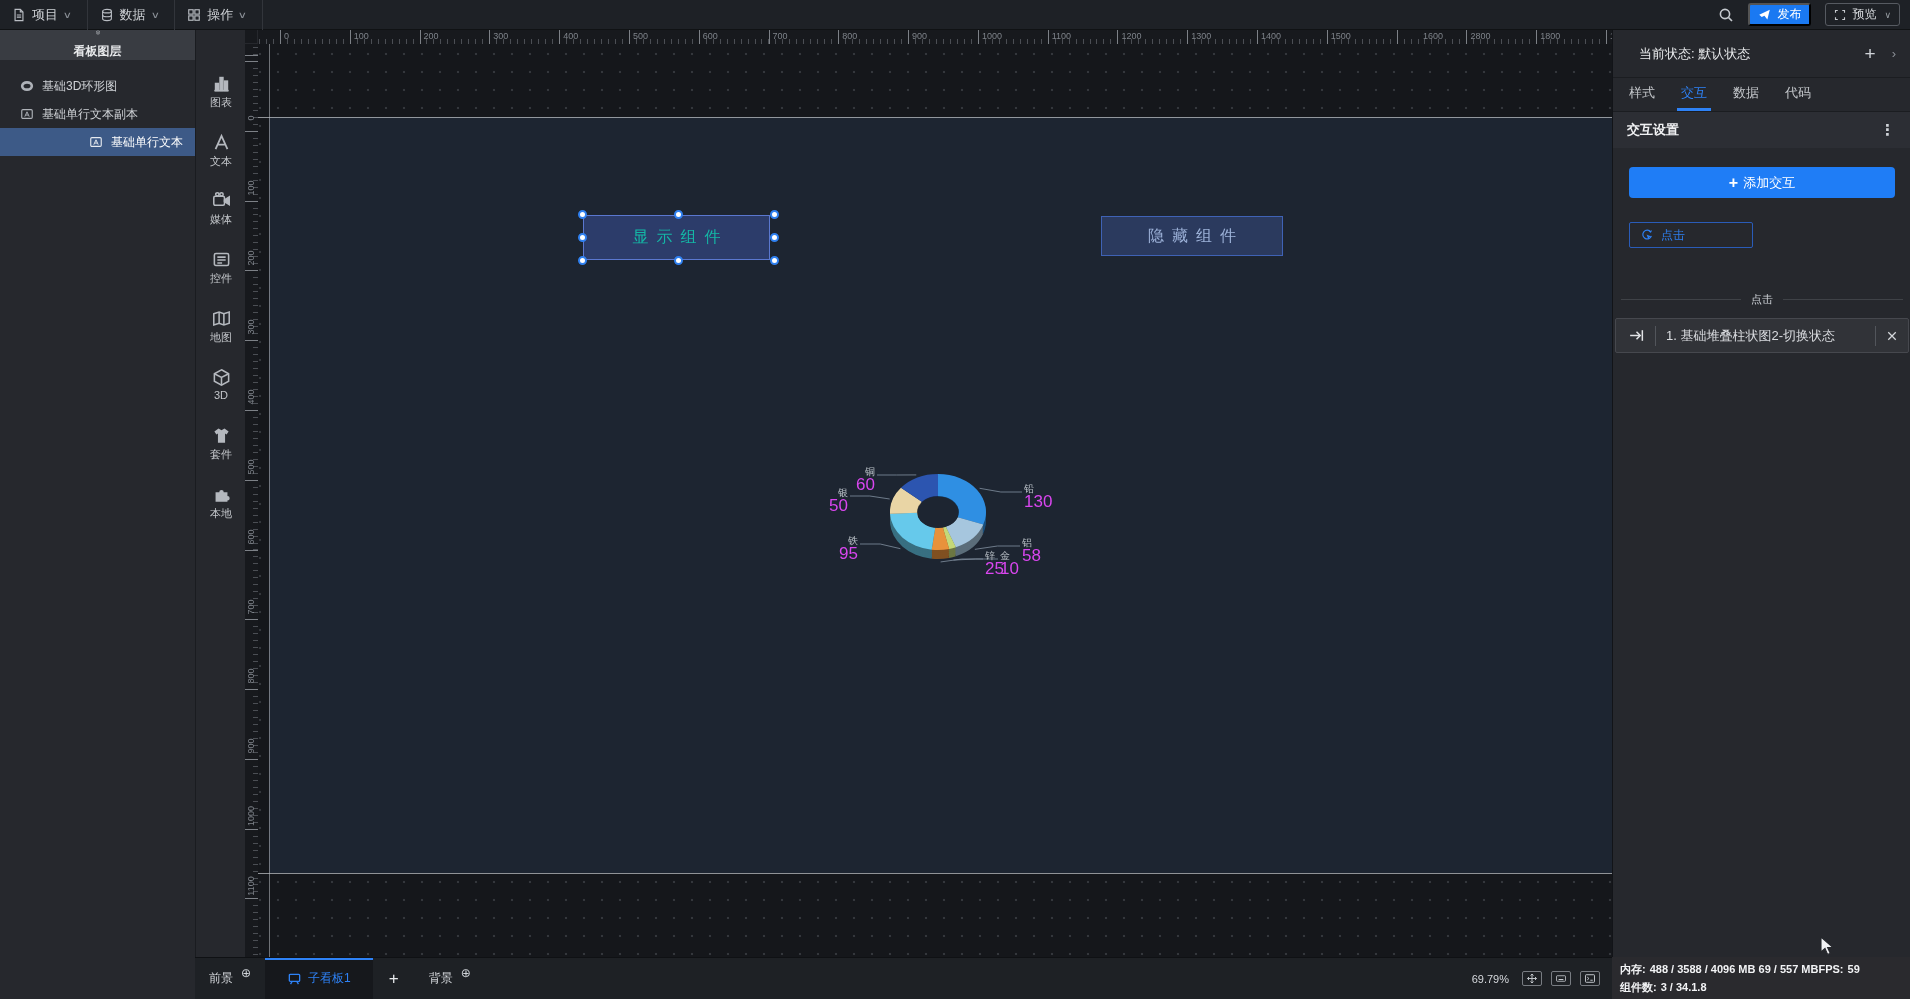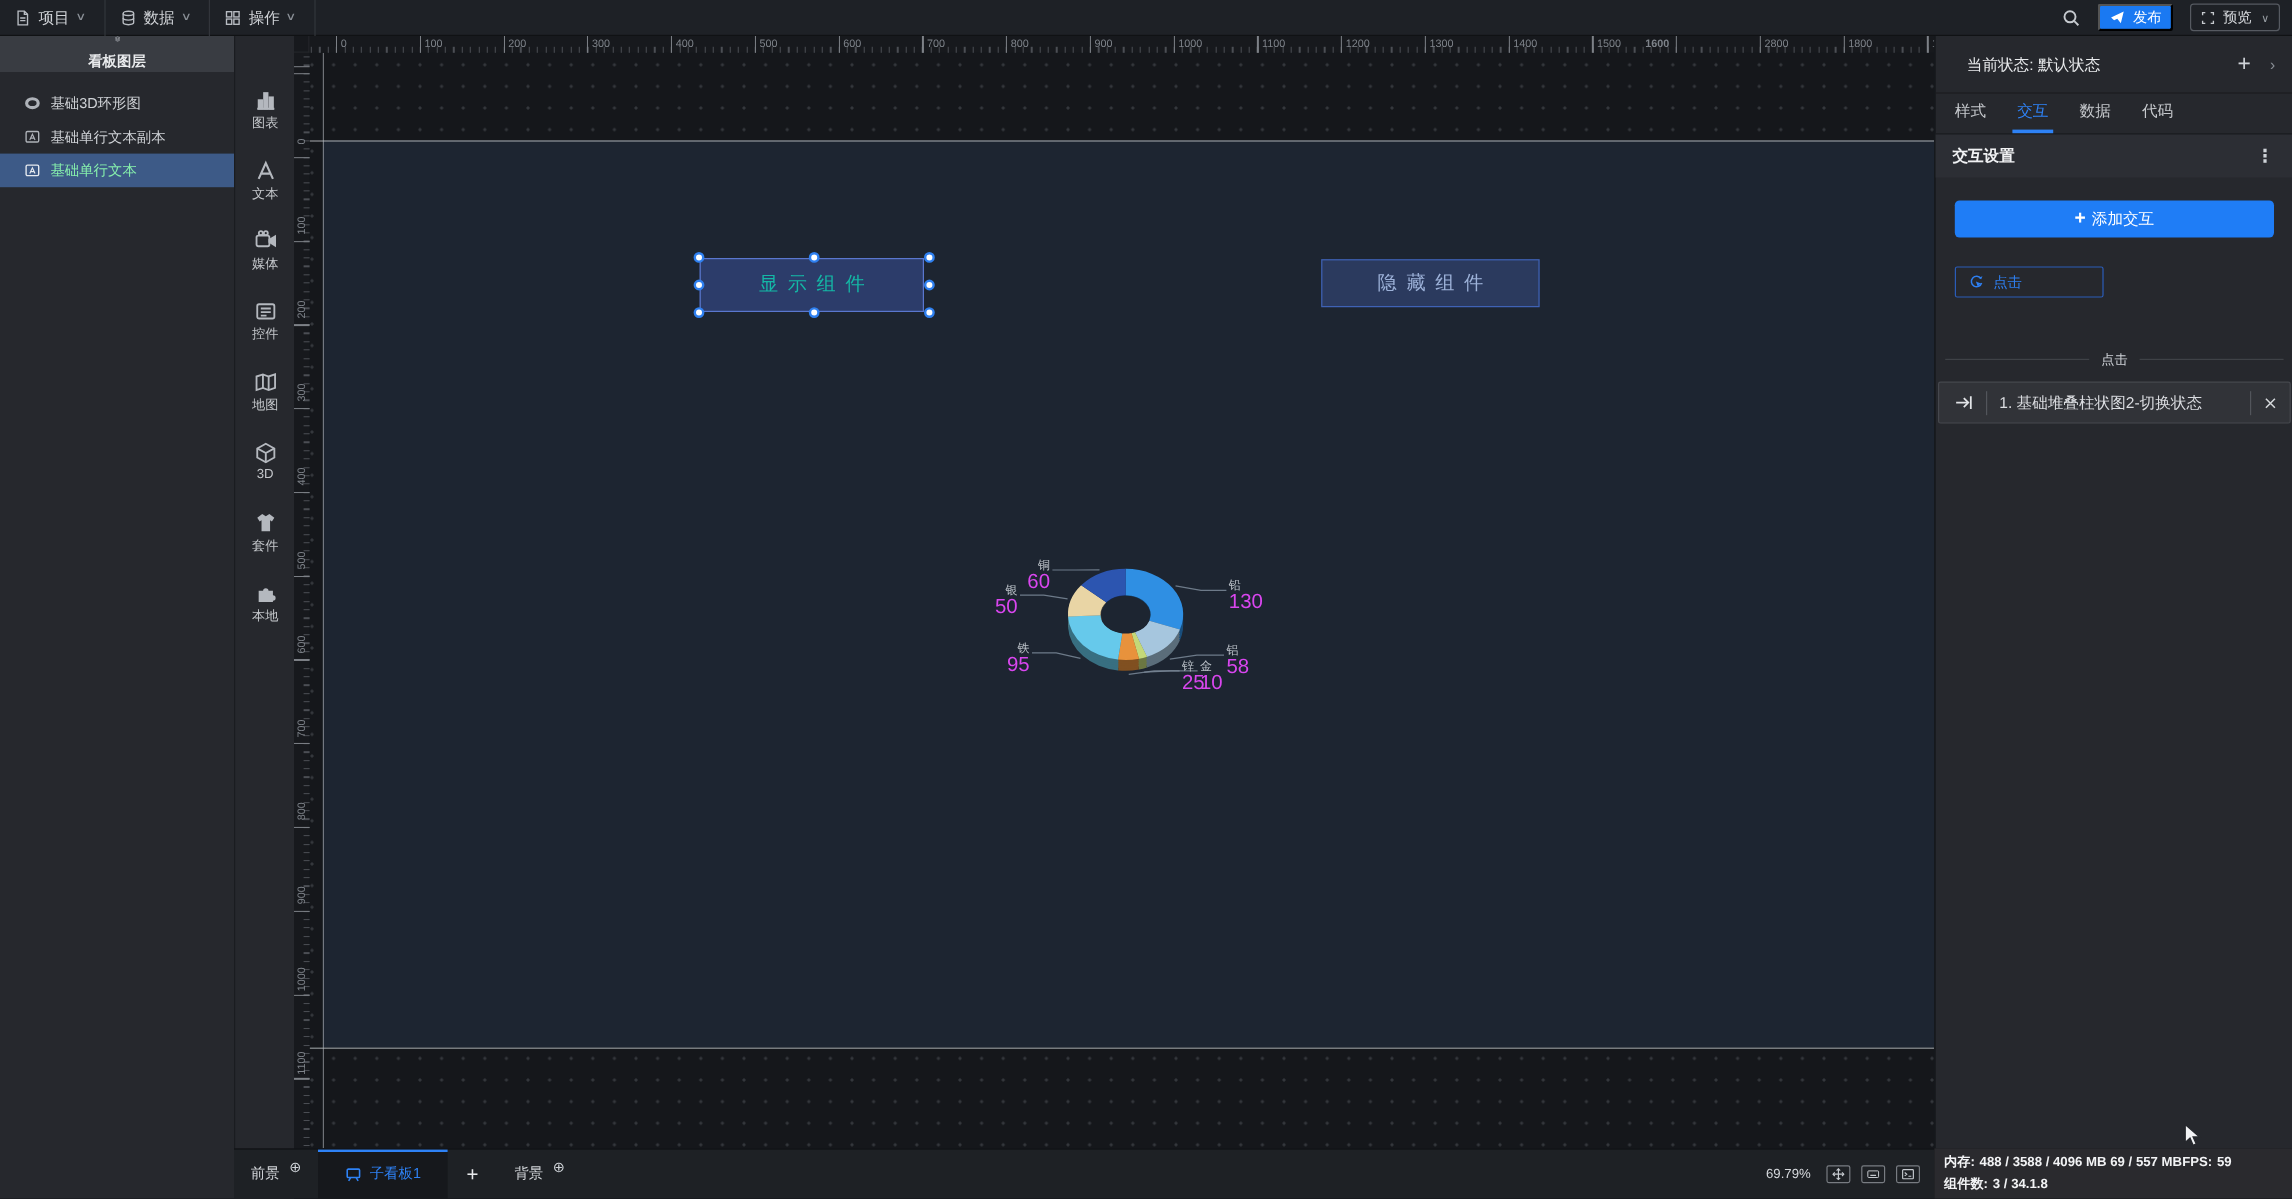--- a/index.html
+++ b/index.html
@@ -27,21 +27,21 @@
 
   
   #layers{left:0;top:30px;width:195px;height:969px;background:#26282d;z-index:20;}
   #layers-header{height:30px;background:#393c42;display:flex;align-items:center;gap:8px;
     padding:0 12px;color:#e8eaec;font-size:12px;font-weight:bold;flex-direction:column;}
   #layers-header svg{width:14px;height:14px;color:#c6cacf;}
   #layer-list{margin-top:12px;}
   .layer-row{height:28px;display:flex;align-items:center;gap:8px;padding:0 12px 0 20px;
     color:#cfd2d6;font-size:12px;cursor:pointer;}
   .layer-row svg{width:14px;height:14px;color:#aeb2b8;flex:0 0 auto;}
-  .layer-row.sel{background:#3d5a87;color:#86efac;}
+  .layer-row.sel{background:#3d5a87;color:#ffffff;justify-content:flex-end;}
   .layer-row.sel svg{color:#e6eaf0;}
 
   
   #toolbox{left:195px;top:30px;width:50px;height:969px;background:#26282d;border-left:1px solid #1a1c20;z-index:20;}
   .tool{position:absolute;left:0;width:50px;text-align:center;color:#c3c6ca;cursor:pointer;}
   .tool svg{width:19px;height:19px;color:#b4b8be;margin:0 auto;}
   .tool .tlabel{font-size:11px;margin-top:2px;display:block;}
 
   
   #canvas{left:245px;top:30px;width:1367px;height:927px;background:#15171b;overflow:hidden;z-index:5;}
@@ -294,21 +294,21 @@
           <span class="hlabel" style="left: 444.74px;">600</span>
           <span class="hlabel" style="left: 514.53px;">700</span>
           <span class="hlabel" style="left: 584.32px;">800</span>
           <span class="hlabel" style="left: 654.11px;">900</span>
           <span class="hlabel" style="left: 723.9px;">1000</span>
           <span class="hlabel" style="left: 793.69px;">1100</span>
           <span class="hlabel" style="left: 863.48px;">1200</span>
           <span class="hlabel" style="left: 933.27px;">1300</span>
           <span class="hlabel" style="left: 1003.06px;">1400</span>
           <span class="hlabel" style="left: 1072.85px;">1500</span>
-          <span class="hlabel" style="left: 1113px; font-weight: bold;">1600</span>
+          <span class="hlabel" style="left: 1165px;">1600</span>
           <span class="hlabel" style="left: 1212.43px;">2800</span>
           <span class="hlabel" style="left: 1282.22px;">1800</span>
           <span class="hlabel" style="left: 1352.01px;">1900</span>
         </div>
     </div>
     <div id="vruler" class="abs">
       <div class="minor"></div>
         <div class="major"></div>
         <div id="vruler-labels">
           <span class="vlabel" style="top: 69px;">0</span>

